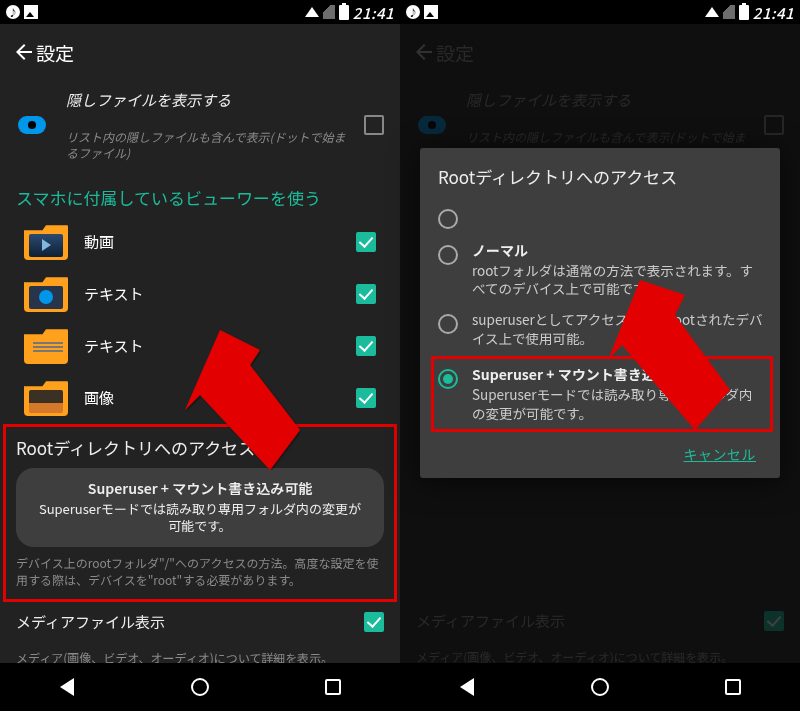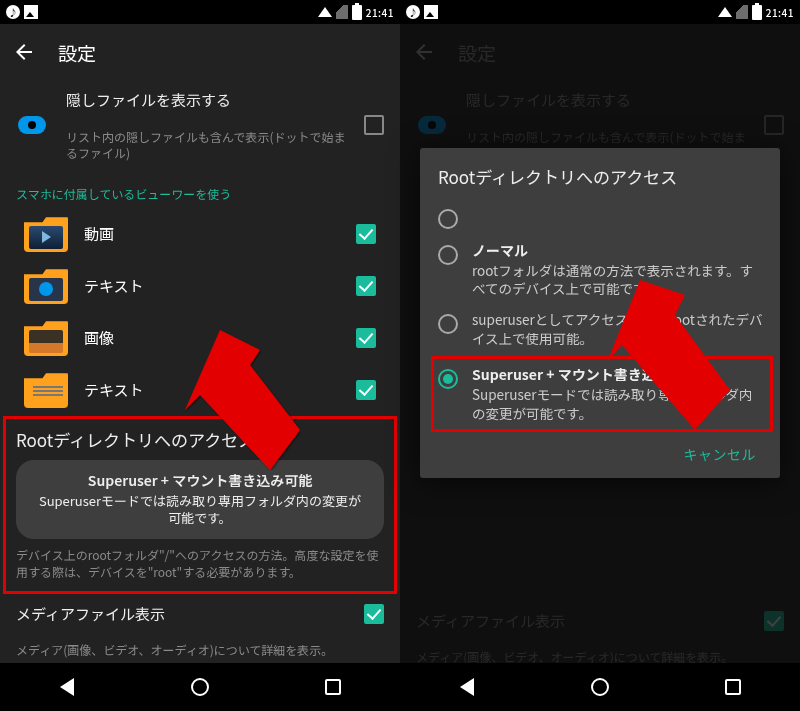--- a/index.html
+++ b/index.html
@@ -56,43 +56,43 @@
   }
   .sim-icon {
     width: 12px; height: 14px;
     background: linear-gradient(135deg, transparent 30%, #6d6d6d 30%);
   }
   .batt-icon {
     width: 10px; height: 15px; background:#fff; border-radius:1px;
     position: relative;
   }
   .batt-icon::before { content:""; position:absolute; top:-2px; left:3px; width:4px;height:2px;background:#fff;}
-  .clock { font-size: 10px; font-weight: 500; letter-spacing: .5px;}
+  .clock { font-size: 15px; font-weight: 500; letter-spacing: .5px; font-style: italic;}
   
   .app-bar {
     height: 56px;
     display: flex;
     align-items: center;
     padding: 0 12px;
     color: #fff;
-    gap: 22px;
   }
   .back-arrow {
     width: 24px; height: 24px; position: relative;
   }
   .back-arrow svg { width:100%; height:100%; }
   .app-title { font-size: 19px; }
   
   .content { flex: 1; overflow: hidden; }
   .setting-row {
     display: flex;
     align-items: center;
     padding: 10px 16px 10px 14px;
     gap: 16px;
     color: #fff;
+    font-style: italic;
   }
   .row-icon {
     width: 36px; height: 36px; display:flex; align-items:center; justify-content:center;
     flex-shrink: 0;
   }
   .eye-icon {
     width: 28px; height: 18px; border-radius: 60% / 100%;
     background: #0096ea;
     display:flex;align-items:center;justify-content:center;
   }
@@ -115,21 +115,21 @@
     content:"";
     position:absolute;
     left:4px; top:0px;
     width:6px;height:11px;
     border-right:2.5px solid #fff;
     border-bottom:2.5px solid #fff;
     transform:rotate(42deg);
   }
   .section-header {
     padding: 14px 16px 6px;
-    font-size: 12px;
+    font-size: 17px;
     color: #1bbc9b;
   }
   .file-row {
     display:flex; align-items:center;
     padding: 8px 24px;
     gap: 16px;
     color:#fff;
   }
   .folder-icon {
     width: 44px; height: 36px;
@@ -242,20 +242,21 @@
   }
   .opt-text { flex:1; font-size:13.5px; line-height:1.4;}
   .opt-head { font-weight:700; font-size:14px;}
   .opt-sub { color:#ccc; }
   .dialog-cancel {
     text-align:right;
     color:#1bbc9b;
     font-size:14px;
     padding: 10px 14px 6px 0;
     letter-spacing:.5px;
+    text-decoration:underline;
   }
   
   .dimmed .row-title,
   .dimmed .row-sub,
   .dimmed .app-title,
   .dimmed .file-label,
   .dimmed .section-header { color:#5a5a5a !important; }
 </style>
 </head>
 <body>
@@ -313,32 +314,32 @@
           <div class="folder-back"></div>
           <div class="folder-thumb thumb-audio"></div>
         </div>
       <div class="file-label">テキスト</div>
       <div class="checkbox checked"></div>
     </div>
 
     <div class="file-row">
       <div class="folder-icon">
           <div class="folder-back"></div>
-          <div class="folder-thumb thumb-image"></div>
-        </div>
-      <div class="file-label">画像</div>
+          <div class="folder-thumb thumb-text"></div>
+        </div>
+      <div class="file-label">テキスト</div>
       <div class="checkbox checked"></div>
     </div>
 
     <div class="file-row">
       <div class="folder-icon">
           <div class="folder-back"></div>
-          <div class="folder-thumb thumb-text"></div>
-        </div>
-      <div class="file-label">テキスト</div>
+          <div class="folder-thumb thumb-image"></div>
+        </div>
+      <div class="file-label">画像</div>
       <div class="checkbox checked"></div>
     </div>
 
     <div class="root-section">
       <div class="root-title">Rootディレクトリへのアクセス</div>
       <div class="root-pill">
         <div class="p1">Superuser + マウント書き込み可能</div>
         <div class="p2">Superuserモードでは読み取り専用フォルダ内の変更が可能です。</div>
       </div>
       <div class="root-desc">デバイス上のrootフォルダ"/"へのアクセスの方法。高度な設定を使用する際は、デバイスを"root"する必要があります。</div>

